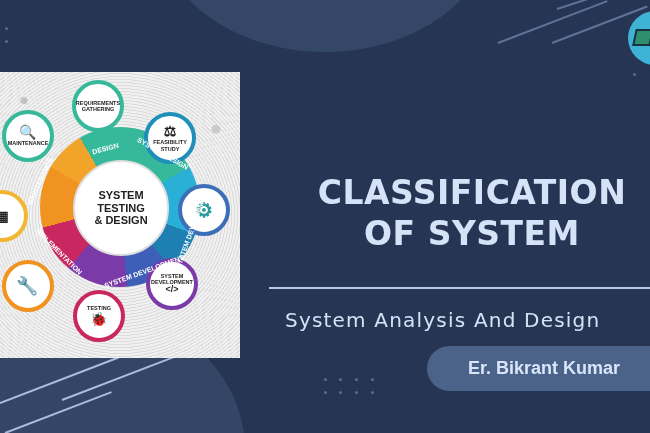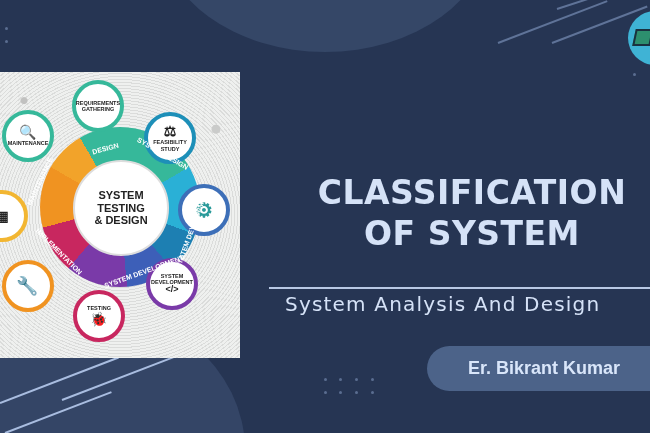--- a/index.html
+++ b/index.html
@@ -17,21 +17,21 @@
       repeating-radial-gradient(circle at 50% 50%, #c9c9c9 0 1px, #ededed 1px 3px);
     opacity:.55; }
   .hub { position:absolute; left:73px; top:160px; width:92px; height:92px; border-radius:50%; background:#fff; border:2px solid #ddd; display:flex; flex-direction:column; align-items:center; justify-content:center; font-weight:bold; font-size:11px; color:#222; line-height:1.15; text-align:right; z-index:3; }
   .ring { position:absolute; left:40px; top:127px; width:160px; height:160px; border-radius:50%; z-index:2;
     background: conic-gradient(#36b89a 0 60deg, #2ab0d6 60deg 110deg, #1d7fb2 110deg 140deg, #3d5fb8 140deg 175deg, #7a3aa8 175deg 220deg, #c8275f 220deg 255deg, #f09321 255deg 300deg, #f2a32a 300deg 330deg, #36b89a 330deg 360deg); }
   .ring-label { position:absolute; color:#fff; font-size:7px; font-weight:bold; z-index:4; }
   .node { position:absolute; width:52px; height:52px; border-radius:50%; background:#fff; border:4px solid; display:flex; flex-direction:column; align-items:center; justify-content:center; font-size:5.5px; font-weight:bold; color:#222; text-align:center; z-index:3; box-sizing:border-box; line-height:1.1; }
   .node .ic { font-size:14px; line-height:1; margin-bottom:1px; }
   .title { position:absolute; left:272px; top:172px; width:400px; text-align:center; color:#d5e2f7; font-family:"DejaVu Sans", sans-serif; font-weight:bold; font-size:33px; line-height:41px; letter-spacing:0.5px; }
   .rule { position:absolute; left:269px; top:287px; width:381px; height:2px; background:#b8c8e4; }
-  .subtitle { position:absolute; left:285px; top:292px; color:#d5e2f7; font-family:"DejaVu Sans", sans-serif; font-size:20px; letter-spacing:1.2px; white-space:nowrap; }
+  .subtitle { position:absolute; left:285px; top:308px; color:#d5e2f7; font-family:"DejaVu Sans", sans-serif; font-size:20px; letter-spacing:1.2px; white-space:nowrap; }
   .author { position:absolute; left:427px; top:346px; width:260px; height:45px; border-radius:23px; background:#4c6389; color:#d9e6fa; font-weight:bold; font-size:18px; line-height:45px; padding-left:41px; box-sizing:border-box; white-space:nowrap; }
   .logo { position:absolute; left:628px; top:11px; width:54px; height:54px; border-radius:50%; background:#3fb3d5; }
   .logo .gem { position:absolute; left:6px; top:18px; width:14px; height:13px; background:#2d8f6e; border:2px solid #1a3140; transform:skewX(-12deg); }
 </style>
 </head>
 <body>
 
 <div class="top-circle"></div>
 <div class="bottom-circle"></div>
 

